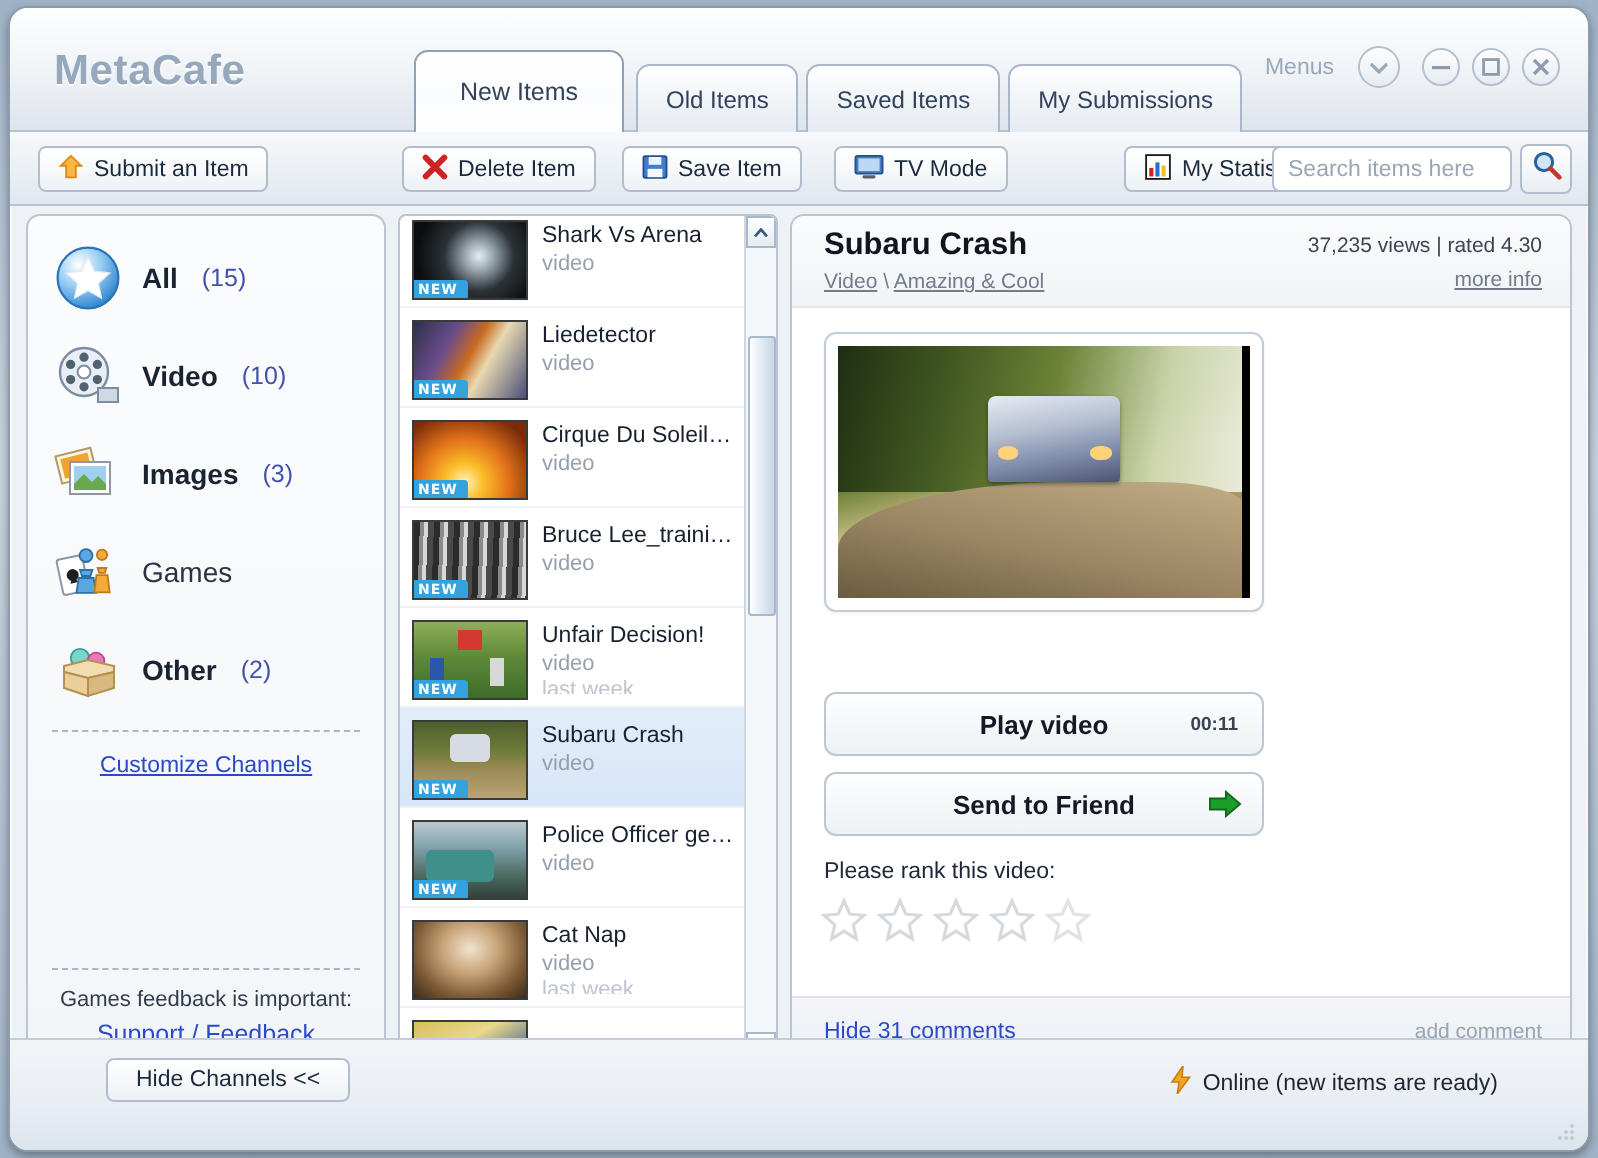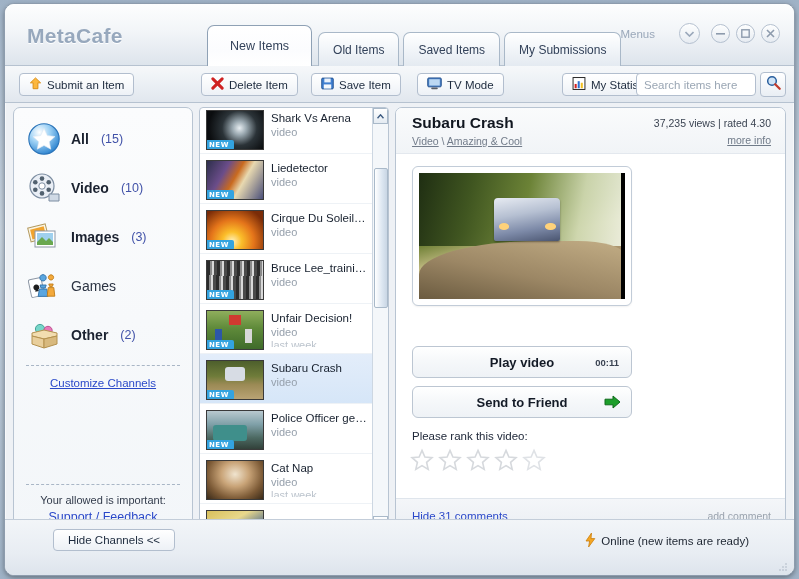--- a/index.html
+++ b/index.html
@@ -57,21 +57,21 @@
     height:41px;
     font-weight:normal;
     font-size:12.5px;
     background: linear-gradient(180deg,#ffffff 0%, #fbfcfe 60%, #ffffff 100%);
     border-color:#8fa1b5;
     margin-right:6px;
     padding:0 22px;
     z-index:3;
   }
   #menus-area { position:absolute; right:14px; top:19px; display:flex; align-items:center; gap:6px; }
-  #menus-label { font-size:11.5px; color:#9aa8ba; margin-right:18px; }
+  #menus-label { font-size:11.5px; color:#9aa8ba; margin-right:6px; }
   .circ-btn {
     width:19px; height:19px; border-radius:50%;
     border:1px solid #b4c0cf;
     background: linear-gradient(180deg,#fdfefe,#e7ecf2);
     display:flex; align-items:center; justify-content:center;
     color:#8d9bad; font-size:10px; cursor:pointer;
     box-shadow: 0 1px 0 rgba(255,255,255,.8) inset;
   }
   .circ-btn.big { width:21px; height:21px; margin-right:5px; }
   .circ-btn svg { display:block; }
@@ -447,21 +447,21 @@
         </span>
         <span class="cname">Other</span>
         <span class="ccount">(2)</span>
       </div>
 
       <div id="customize">
         <a>Customize Channels</a>
       </div>
 
       <div id="feedback">
-        <div class="fl1">Your allowed is important:</div>
+        <div class="fl1">Games feedback is important:</div>
         <div class="fl2">Support / Feedback</div>
       </div>
     </div>
 
     <div id="itemlist">
       <div id="itemscroll">
 
         <div class="item" style="margin-top:-4px">
           <div class="thumb" style="background:radial-gradient(circle at 58% 45%, #e8eef2 0%, #9aa8b0 18%, #2b3338 45%, #0b0d0f 80%);">
             <div class="badge">NEW</div>

